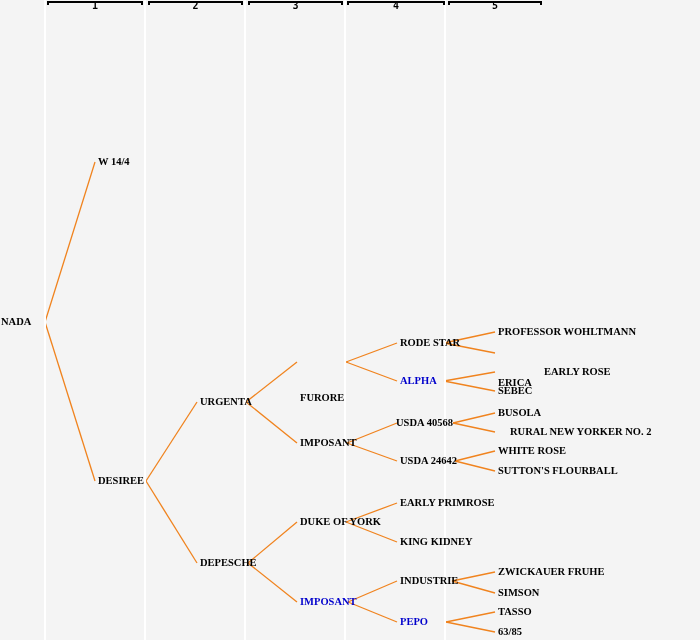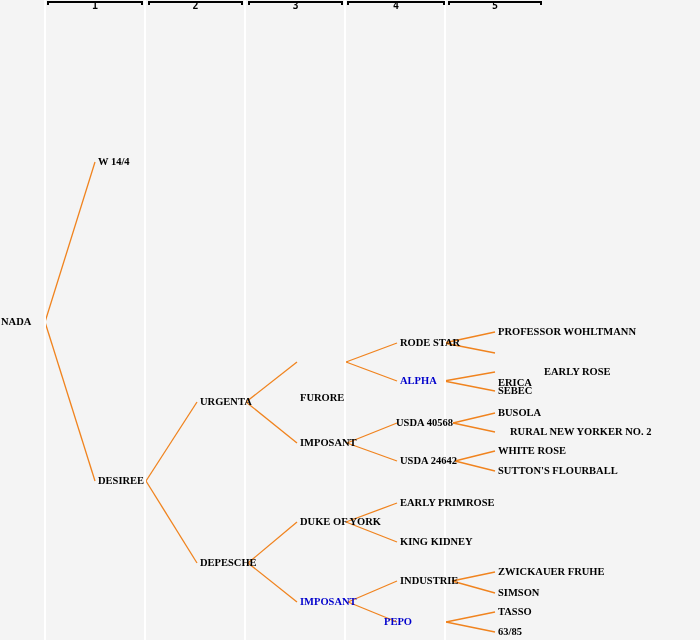--- a/index.html
+++ b/index.html
@@ -116,21 +116,21 @@
     <div class="node" style="left: 300px; top: 437px; color: rgb(0, 0, 0);">IMPOSANT</div>
     <div class="node" style="left: 300px; top: 516px; color: rgb(0, 0, 0);">DUKE OF YORK</div>
     <div class="node" style="left: 300px; top: 596px; color: rgb(0, 0, 204);">IMPOSANT</div>
     <div class="node" style="left: 400px; top: 337px; color: rgb(0, 0, 0);">RODE STAR</div>
     <div class="node" style="left: 400px; top: 375px; color: rgb(0, 0, 204); text-align: center;">ALPHA</div>
     <div class="node" style="left: 388px; top: 417px; color: rgb(0, 0, 0); padding-left: 8px;">USDA 40568</div>
     <div class="node" style="left: 400px; top: 455px; color: rgb(0, 0, 0);">USDA 24642</div>
     <div class="node" style="left: 400px; top: 497px; color: rgb(0, 0, 0);">EARLY PRIMROSE</div>
     <div class="node" style="left: 400px; top: 536px; color: rgb(0, 0, 0);">KING KIDNEY</div>
     <div class="node" style="left: 400px; top: 575px; color: rgb(0, 0, 0);">INDUSTRIE</div>
-    <div class="node" style="left: 384px; top: 616px; color: rgb(0, 0, 204);">PEPO</div>
+    <div class="node" style="left: 400px; top: 616px; color: rgb(0, 0, 204);">PEPO</div>
     <div class="node" style="left: 498px; top: 326px; color: rgb(0, 0, 0);">PROFESSOR WOHLTMANN</div>
     <div class="node" style="left: 498px; top: 347px; color: rgb(0, 0, 0); margin-top: 30px;">ERICA</div>
     <div class="node" style="left: 498px; top: 366px; color: rgb(0, 0, 0); padding-left: 46px;">EARLY ROSE</div>
     <div class="node" style="left: 498px; top: 385px; color: rgb(0, 0, 0);">SEBEC</div>
     <div class="node" style="left: 498px; top: 407px; color: rgb(0, 0, 0);">BUSOLA</div>
     <div class="node" style="left: 498px; top: 426px; color: rgb(0, 0, 0); padding-left: 12px;">RURAL NEW YORKER NO. 2</div>
     <div class="node" style="left: 498px; top: 445px; color: rgb(0, 0, 0);">WHITE ROSE</div>
     <div class="node" style="left: 498px; top: 465px; color: rgb(0, 0, 0);">SUTTON'S FLOURBALL</div>
     <div class="node" style="left: 498px; top: 566px; color: rgb(0, 0, 0);">ZWICKAUER FRUHE</div>
     <div class="node" style="left: 498px; top: 587px; color: rgb(0, 0, 0);">SIMSON</div>

